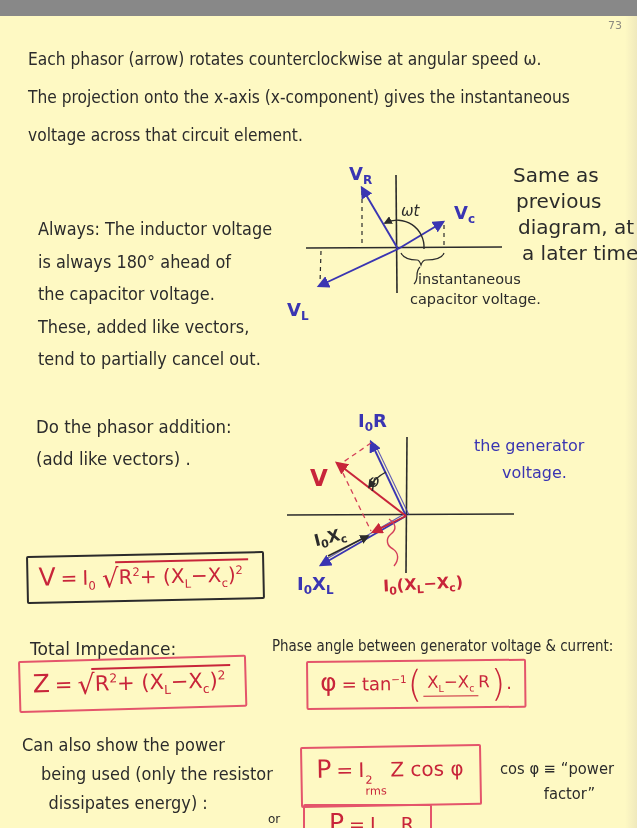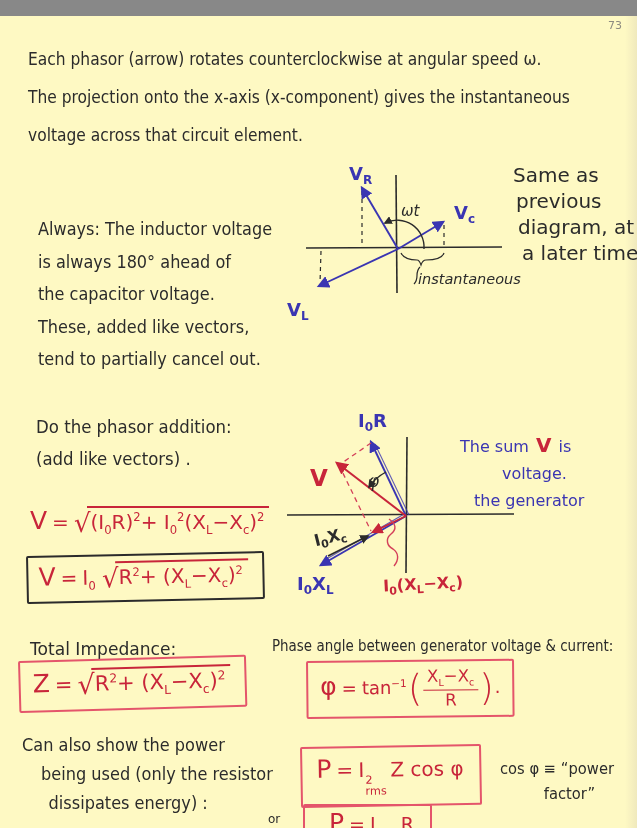--- a/index.html
+++ b/index.html
@@ -13,41 +13,41 @@
   .hw div{white-space:nowrap;}
   .gray{color:#8d8b80;}
   .it{font-style:italic;}
 
   
   .intro{left:28px;top:24px;font-size:18px;line-height:38px;transform:scaleX(.86);}
   .pagenum{left:608px;top:3px;font-size:11px;}
   .always{left:38px;top:197px;font-size:17.5px;line-height:32.5px;transform:scaleX(.92);}
   .dophasor{left:36px;top:395px;font-size:18px;line-height:32px;transform:scaleX(.92);}
   .sidenote{left:513px;top:146px;font-size:20px;line-height:26px;}
-  .bracenote{left:398px;top:253px;font-size:14.5px;line-height:20px;font-style:italic;}
+  .bracenote{left:398px;top:253px;font-size:14.5px;line-height:20px;}
   .sumnote{left:460px;top:416px;font-size:16px;line-height:27px;color:#3a35b2;}
   .sumnote .vbig{color:#c8253a;font-size:20px;font-weight:bold;padding:0 2px;}
   .impheading{left:30px;top:622px;font-size:18px;transform:scaleX(.95);}
   .canalso{left:22px;top:715px;font-size:17px;line-height:29px;transform:scaleX(.95);}
   .orlbl{left:268px;top:796px;font-size:12px;}
   .phasehead{left:272px;top:620px;font-size:16px;transform:scaleX(.84);}
   .pfnote{left:500px;top:741px;font-size:15.5px;line-height:25px;transform:scaleX(.95);}
 
   
   .eq{position:absolute;color:#c8253a;font-size:20px;white-space:nowrap;transform-origin:left top;}
   .eq .big{font-size:25px;}
   .eq .rel{margin:0 5px;}
   .eq .rad{font-size:1.3em;vertical-align:-3px;margin-right:-3px;}
   .eq .radicand{border-top:2px solid currentColor;padding:2px 5px 0 3px;}
   .eq sub{font-size:.58em;}
   .eq sup{font-size:.58em;}
   .boxK{border:2.2px solid #2b2b2b;border-radius:2px;padding:5px 14px 7px 10px;}
   .boxR{border:2.2px solid #e4556b;border-radius:2px;}
   .paren{font-size:2.05em;font-weight:300;vertical-align:middle;line-height:.9;margin:0 1px;}
-  .frac{display:inline-flex;flex-direction:column;vertical-align:middle;text-align:center;
+  .frac{display:inline-flex;flex-direction:row;vertical-align:middle;text-align:center;
         line-height:1.2;font-size:.92em;}
   .frac .num{border-bottom:1.8px solid currentColor;padding:0 4px 1px;}
   .stk{display:inline-flex;flex-direction:column;vertical-align:-7px;line-height:1;
        font-size:.56em;margin:0 4px 0 1px;}
 
   
   .overlay{position:absolute;left:0;top:0;z-index:3;pointer-events:none;}
   .axis{stroke:#2b2b2b;stroke-width:1.6;fill:none;}
   .proj{stroke:#2b2b2b;stroke-width:1.2;stroke-dasharray:4 4;fill:none;}
   .vecB{stroke:#3a35b2;stroke-width:1.9;marker-end:url(#mB);}
@@ -90,36 +90,33 @@
 
   <div class="hw sidenote">
     <div>Same as</div>
     <div style="margin-left:3px">previous</div>
     <div style="margin-left:5px">diagram, at</div>
     <div style="margin-left:9px">a later time,</div>
   </div>
 
   <div class="hw bracenote">
     <div style="margin-left:20px">instantaneous</div>
+    <div style="margin-left:12px">capacitor voltage.</div>
   </div>
 
   <div class="hw dophasor">
     <div>Do the phasor addition:</div>
     <div>(add like vectors) .</div>
   </div>
 
   <div class="hw sumnote">
-    <div><span>The sum </span><span class="vbig">V</span><span> is</span></div>
+    <div style="margin-left:14px">the generator</div>
     <div style="margin-left:42px">voltage.</div>
-    <div style="margin-left:14px">the generator</div>
-  </div>
-
-  <div class="eq" style="left:30px;top:490px;">
-    <span class="big">V</span><span class="rel">=</span><span class="rad">√</span><span class="radicand"><span>(I</span><sub>0</sub><span>R)</span><sup>2</sup><span>+ I</span><sub>0</sub><sup>2</sup><span>(X</span><sub>L</sub><span>−X</span><sub>c</sub><span>)</span><sup>2</sup></span>
-  </div>
+  </div>
+
 
   <div class="eq boxK" style="left:26px;top:540px;transform:rotate(-1.2deg);">
     <span class="big">V</span><span class="rel">=</span><span>I</span><sub>0</sub>&nbsp;<span class="rad">√</span><span class="radicand"><span>R</span><sup>2</sup><span>+ (X</span><sub>L</sub><span>−X</span><sub>c</sub><span>)</span><sup>2</sup></span>
   </div>
 
   <div class="hw impheading">Total Impedance:</div>
   <div class="eq boxR" style="left:18px;top:645px;padding:7px 14px 9px 12px;transform:rotate(-1.6deg);font-size:21px;">
     <span class="big">Z</span><span class="rel">=</span><span class="rad">√</span><span class="radicand"><span>R</span><sup>2</sup><span>+ (X</span><sub>L</sub><span>−X</span><sub>c</sub><span>)</span><sup>2</sup></span>
   </div>
 

